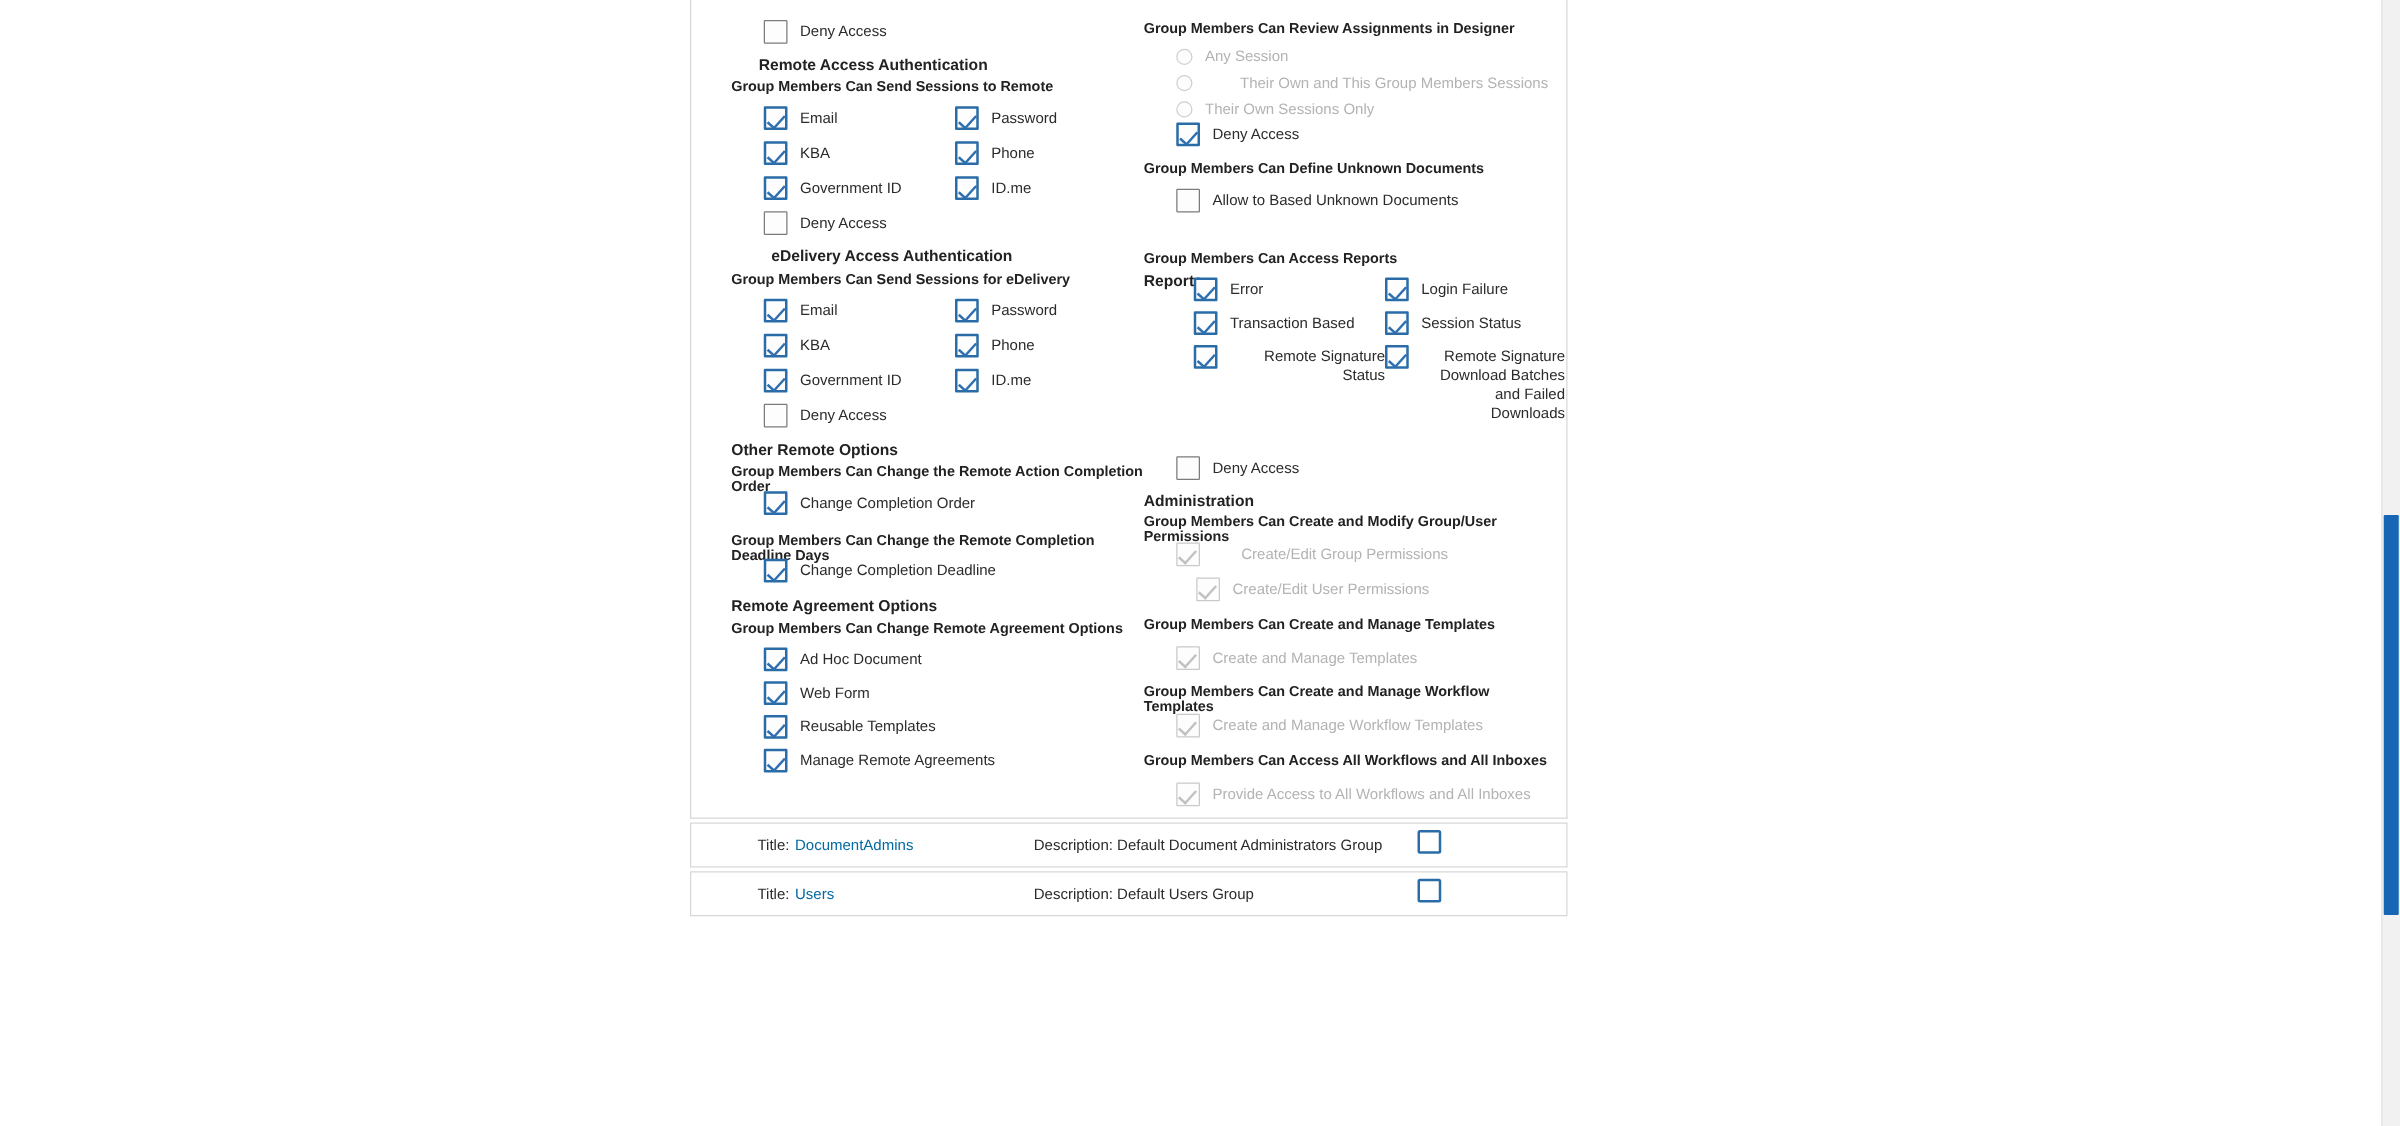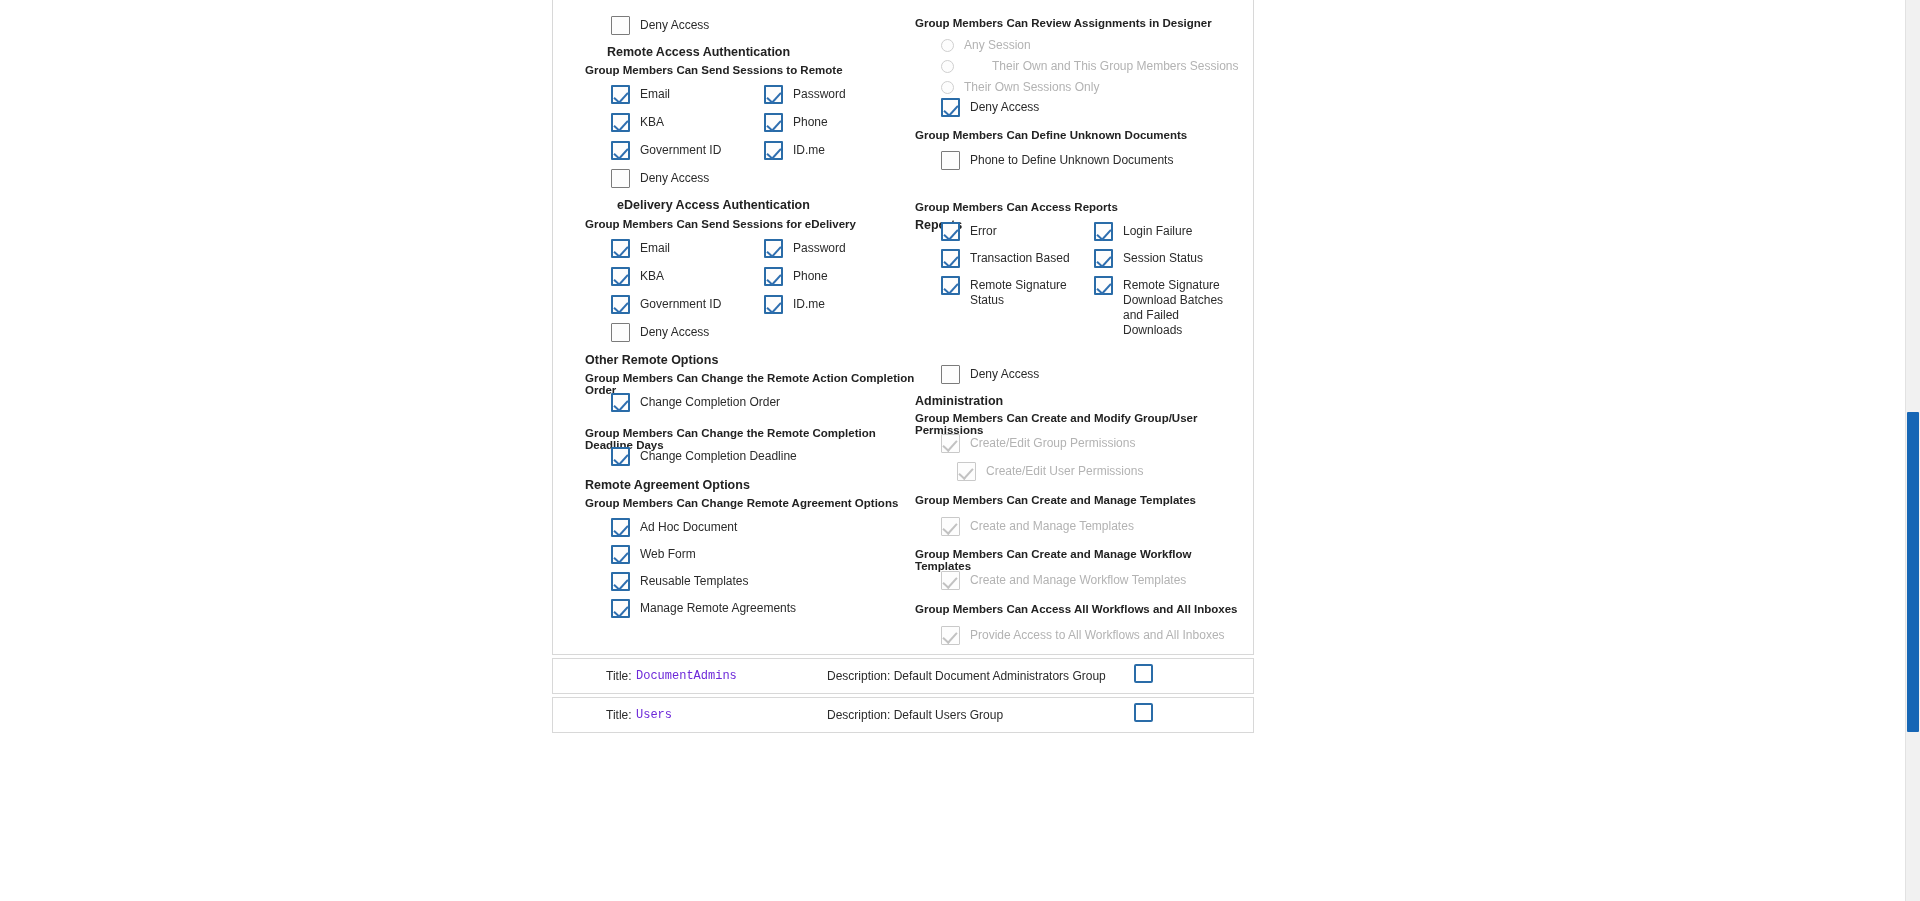--- a/index.html
+++ b/index.html
@@ -142,22 +142,21 @@
     left: 53px;
     top: 10px;
     font-size: 12px;
     color: #2b2b2b;
   }
   .grouprow .title-val {
     position: absolute;
     left: 83px;
     top: 10px;
     font-size: 12px;
-    color: #6d28d9;
-    font-family: Liberation Mono, monospace;
+    color: #0369a1;
   }
   .grouprow .desc {
     position: absolute;
     left: 274px;
     top: 10px;
     font-size: 12px;
     color: #2b2b2b;
   }
   .grouprow .sq {
     position: absolute;
@@ -361,27 +360,27 @@
         </div>
       </div>
       <div class="row" style="position:absolute; left:26px; top:138px;">
         <div class="cb blue checked"></div>
         <div class="cb-label">Deny Access</div>
       </div>
 
       <div class="sub-title" style="position:absolute; left:0px; top:169px;">Group Members Can Define Unknown Documents</div>
       <div class="row" style="position:absolute; left:26px; top:191px;">
         <div class="cb"></div>
-        <div class="cb-label">Phone to Define Unknown Documents</div>
+        <div class="cb-label">Allow to Based Unknown Documents</div>
       </div>
 
       <div class="section-title" style="position:absolute; left:0px; top:222px;margin-top:36px;">Reports</div>
       <div class="sub-title" style="position:absolute; left:0px; top:241px;">Group Members Can Access Reports</div>
 
-      <div style="position:absolute; left:0px; top:262px;">
+      <div style="position:absolute; left:14px; top:262px;text-align:right;">
         <div class="two-col" style="margin-bottom:8px;">
           <div class="c1 ml26">
             <div class="row">
               <div class="cb blue checked"></div>
               <div class="cb-label">Error</div>
             </div>
           </div>
           <div class="c2">
             <div class="row">
               <div class="cb blue checked"></div>
@@ -419,21 +418,21 @@
         </div>
       </div>
 
       <div class="row" style="position:absolute; left:26px; top:405px;">
         <div class="cb"></div>
         <div class="cb-label">Deny Access</div>
       </div>
 
       <div class="section-title" style="position:absolute; left:0px; top:434px;">Administration</div>
       <div class="sub-title" style="position:absolute; left:0px; top:452px;">Group Members Can Create and Modify Group/User Permissions</div>
-      <div class="row" style="position:absolute; left:26px; top:474px;">
+      <div class="row" style="position:absolute; left:26px; top:474px;gap:23px;">
         <div class="cb disabled checked"></div>
         <div class="cb-label disabled">Create/Edit Group Permissions</div>
       </div>
       <div class="row" style="position:absolute; left:14px; top:502px;padding-left:28px;">
         <div class="cb disabled checked"></div>
         <div class="cb-label disabled">Create/Edit User Permissions</div>
       </div>
 
       <div class="sub-title" style="position:absolute; left:0px; top:534px;">Group Members Can Create and Manage Templates</div>
       <div class="row" style="position:absolute; left:26px; top:557px;">

